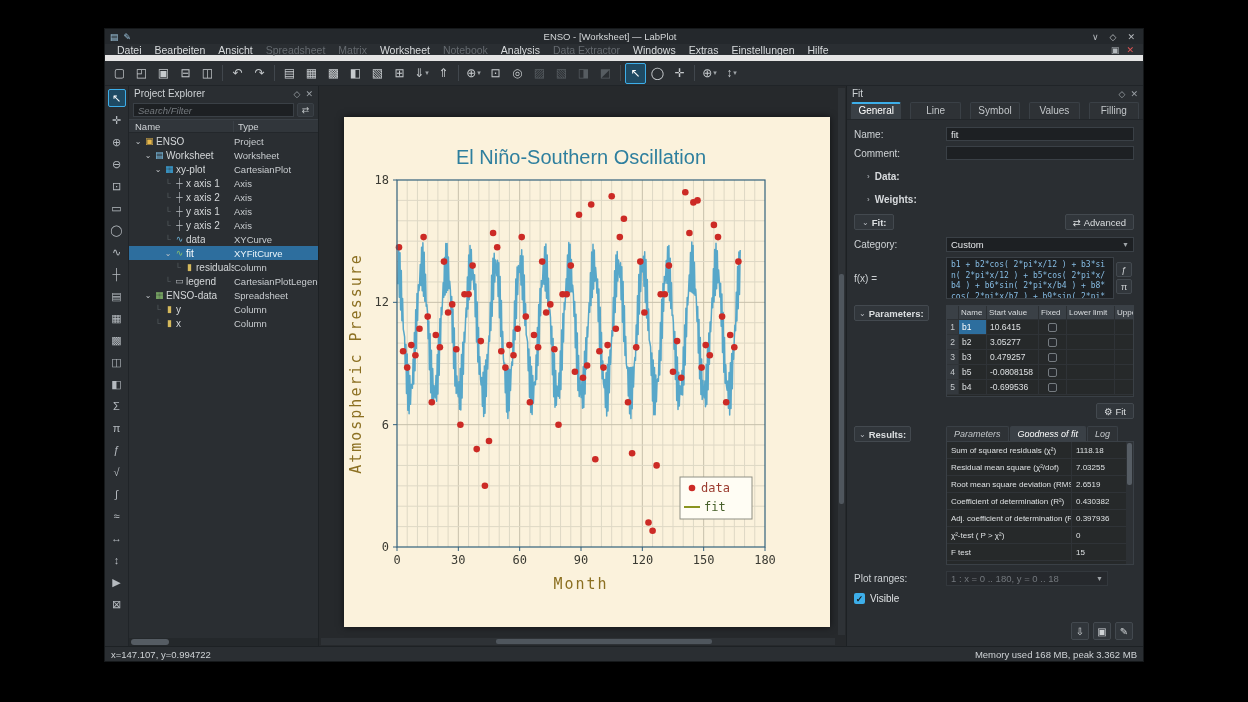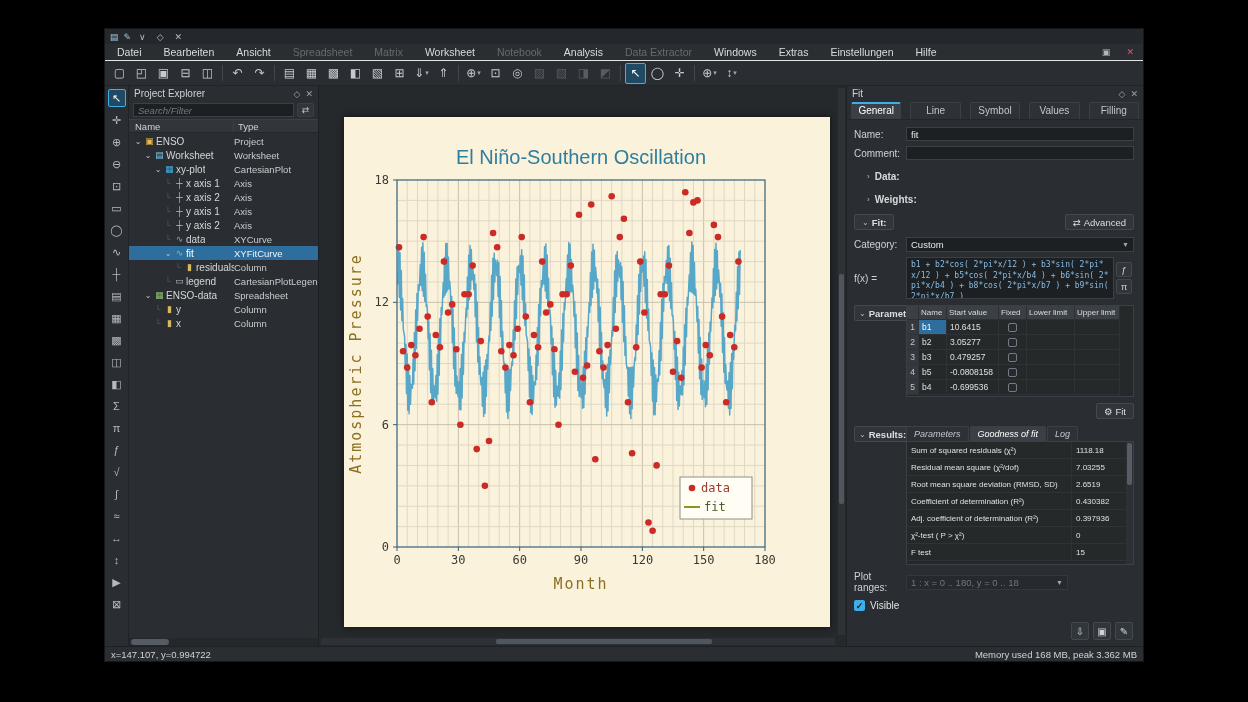--- a/index.html
+++ b/index.html
@@ -10,22 +10,22 @@
     border:1px solid #15181a; font-size:11px; }
 
   
   .titlebar { height:15px; background:#24282c; display:flex; align-items:center;
     padding:0 5px; gap:5px; font-size:9.5px; color:#c9cdd0; flex:none; }
   .titlebar .ticon { font-size:9px; color:#9fc7e0; }
   .titlebar .title { flex:1; text-align:center; color:#d4d7d9; }
   .winctl { font-size:9px; color:#b8bcc0; padding:0 3px; }
 
   
-  .menubar { height:17px; display:flex; align-items:center; padding:0 6px; gap:10px;
-    font-size:10.5px; border-bottom:1px solid #e5e5e5; flex:none; }
+  .menubar { height:17px; display:flex; align-items:center; padding:0 6px; gap:1px;
+    font-size:10.5px; border-bottom:6px solid #e5e5e5; flex:none; }
   .menu-item { padding:1px 6px; border-radius:2px; color:#d8dbdd; }
   .menu-item.disabled { color:#666b70; }
   .mb-spacer { flex:1; }
   .mb-ico { font-size:9px; padding:0 3px; color:#b3b8bc; }
 
   
   .toolbar { height:25px; display:flex; align-items:center; padding:0 4px; gap:1px;
     border-bottom:1px solid #202428; flex:none; }
   .tb-btn { min-width:21px; height:21px; display:inline-flex; align-items:center;
     justify-content:center; font-size:12px; color:#c6cacd; border-radius:2px;
@@ -94,21 +94,21 @@
   
   .tabs { display:flex; height:19px; padding:0 4px; gap:9px; align-items:flex-end;
     border-bottom:1px solid #22262a; flex:none; }
   .tab { flex:1; text-align:center; padding:2px 4px 3px; font-size:10px; color:#c2c6c9;
     border:1px solid #3a4046; border-bottom:none; border-radius:2px 2px 0 0; background:#2e3236; }
   .tab.selected { background:#3a4046; color:#fff; border-top:2px solid #3daee9; padding-top:1px; }
 
   .fitbody { flex:1; padding:7px 9px 4px 7px; display:flex; flex-direction:column;
     font-size:10px; overflow:hidden; }
   .frow { display:flex; align-items:center; margin-bottom:5px; }
-  .flabel { width:52px; flex:none; color:#ced2d5; }
+  .flabel { width:92px; flex:none; color:#ced2d5; }
   .finput { flex:1; height:14px; background:#1d2023; border:1px solid #3a4046;
     color:#e6e8ea; font-size:9.5px; padding:0 4px; font-style:normal; }
   .section { margin:6px 0 6px 13px; font-weight:bold; color:#d7dadd; display:flex;
     align-items:center; gap:5px; }
   .sec-arrow { font-size:8px; color:#b9bec2; font-weight:normal; }
   .btn { background:#31363b; border:1px solid #43494f; border-radius:2px; color:#dcdfe1;
     display:inline-flex; align-items:center; justify-content:center; gap:3px;
     font-size:9.5px; padding:1px 7px; height:16px; }
   .fit-toggle-row { display:flex; justify-content:space-between; margin:3px 0 7px; }
   .combo { flex:1; height:15px; background:#1d2023; border:1px solid #3a4046;
@@ -170,20 +170,21 @@
   .sb-spacer { flex:1; }
 </style>
 </head>
 <body>
 
 <div id="app">
 
   <div class="titlebar">
     <span class="ticon">▤</span>
     <span class="ticon">✎</span>
+    <span class="title">ENSO - [Worksheet] — LabPlot</span>
     <span class="winctl">∨</span>
     <span class="winctl">◇</span>
     <span class="winctl">✕</span>
   </div>
 
   <div class="menubar">
       <span class="menu-item">Datei</span>
       <span class="menu-item">Bearbeiten</span>
       <span class="menu-item">Ansicht</span>
       <span class="menu-item disabled">Spreadsheet</span>

